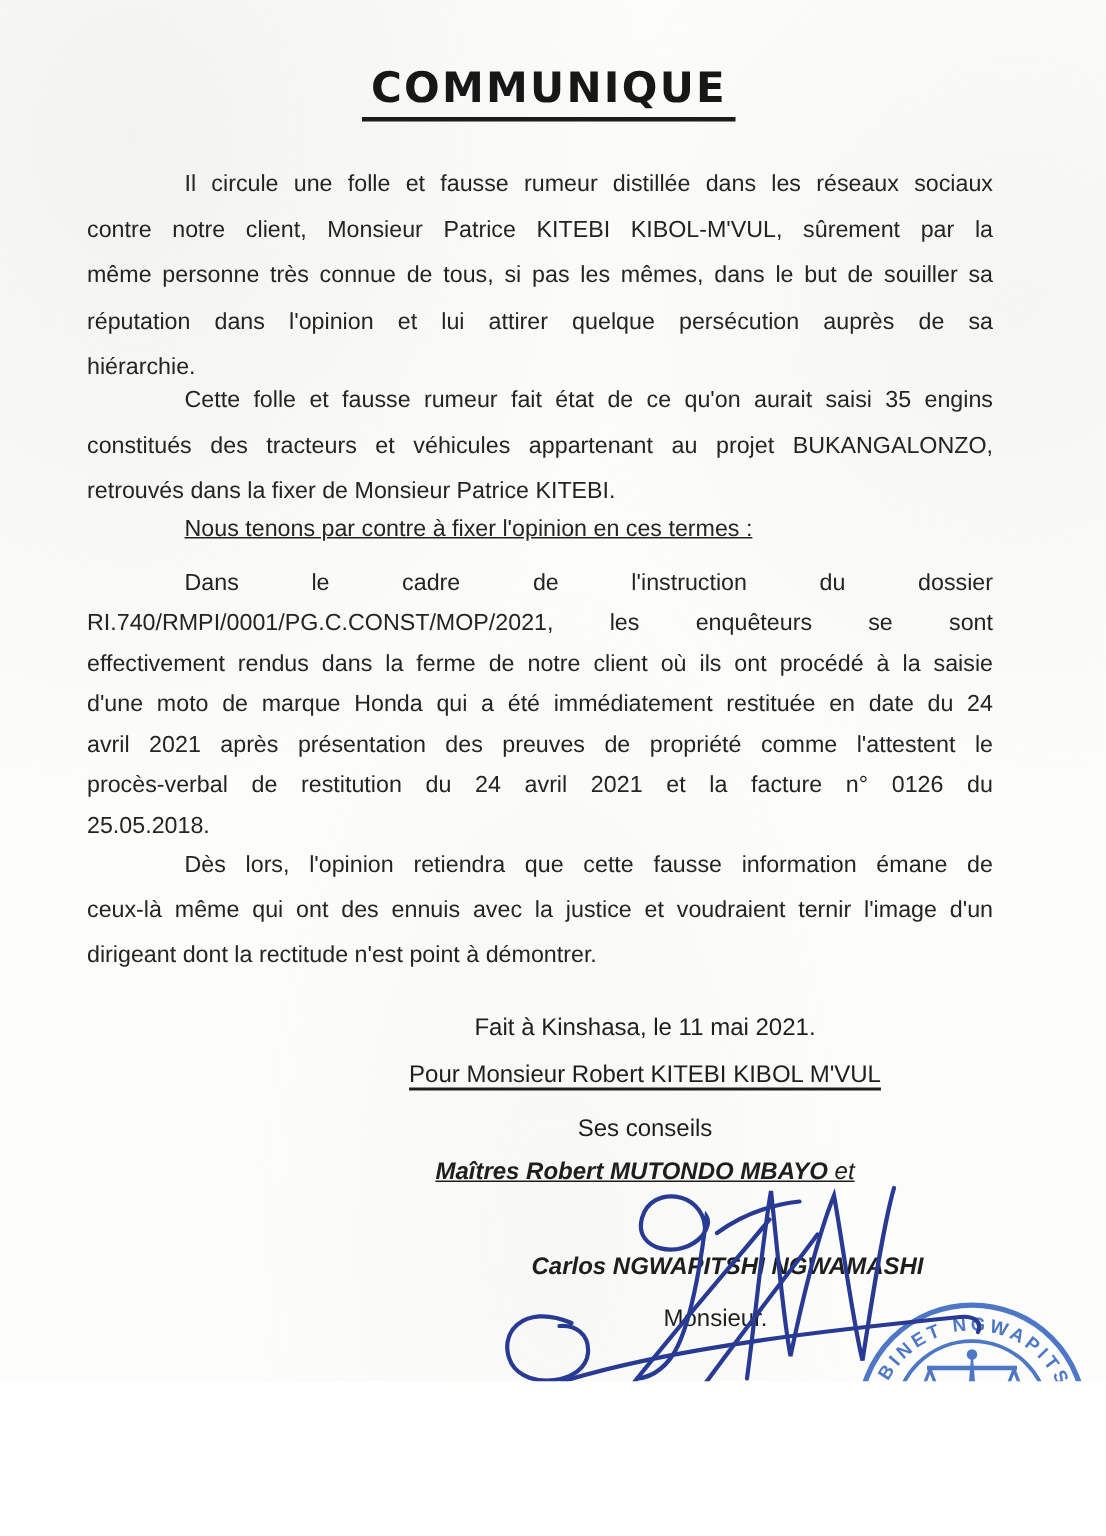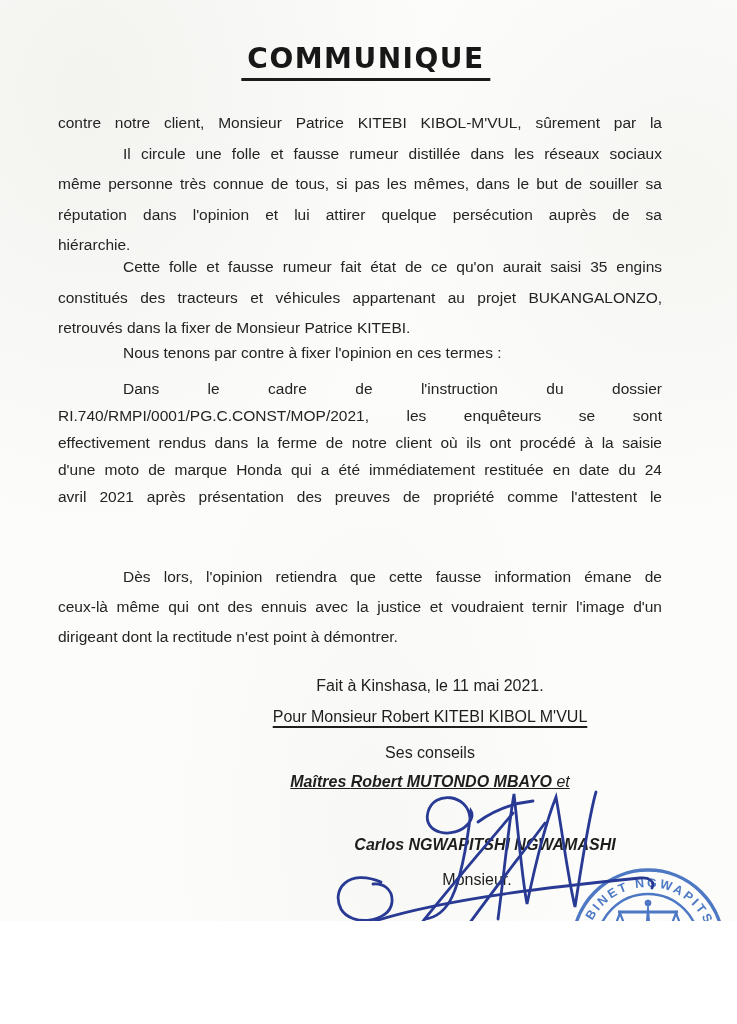--- a/index.html
+++ b/index.html
@@ -18,21 +18,21 @@
   .title{
     position:absolute; top:42px; left:366px; transform:translateX(-50%);
     font-family:"DejaVu Sans",sans-serif;
     font-size:28px; font-weight:bold; letter-spacing:1.5px;
     color:#171717; border-bottom:3px solid #1b1b1b;
     padding:0 6px 3px 6px; white-space:nowrap;
   }
   .para{position:absolute; left:58px; width:604px; font-size:15.5px; color:#242424;}
   .p1{top:108px; line-height:30.5px;}
   .p2{top:252px; line-height:30.5px;}
-  .p3{top:338px; line-height:30.5px;}
+  .p3{top:338px; line-height:30.5px;text-decoration:underline;}
   .p4{top:375px; line-height:27px;}
   .p5{top:562px; line-height:30px;}
   .ln{text-align:justify; text-align-last:justify;}
   .ln.last{text-align-last:left;}
   .ln.ind{text-indent:65px;}
   .cline{
     position:absolute; transform:translateX(-50%);
     font-size:16px; white-space:nowrap; color:#1e1e1e;
   }
   .c-fait{left:430px; top:677px;}
@@ -47,22 +47,22 @@
   .signature{position:absolute; left:318px; top:778px; width:345px; height:182px;}
 </style>
 </head>
 <body>
 
 <div class="page">
 
   <div class="title">COMMUNIQUE</div>
 
   <div class="para p1">
+    <div class="ln ind">Il circule une folle et fausse rumeur distillée dans les réseaux sociaux</div>
     <div class="ln">contre notre client, Monsieur Patrice KITEBI KIBOL-M'VUL, sûrement par la</div>
-    <div class="ln ind">Il circule une folle et fausse rumeur distillée dans les réseaux sociaux</div>
     <div class="ln">même personne très connue de tous, si pas les mêmes, dans le but de souiller sa</div>
     <div class="ln">réputation dans l'opinion et lui attirer quelque persécution auprès de sa</div>
     <div class="ln last">hiérarchie.</div>
   </div>
 
   <div class="para p2">
     <div class="ln ind">Cette folle et fausse rumeur fait état de ce qu'on aurait saisi 35 engins</div>
     <div class="ln">constitués des tracteurs et véhicules appartenant au projet BUKANGALONZO,</div>
     <div class="ln last">retrouvés dans la fixer de Monsieur Patrice KITEBI.</div>
   </div>
@@ -70,20 +70,22 @@
   <div class="para p3">
     <div class="ln ind last">Nous tenons par contre à fixer l'opinion en ces termes :</div>
   </div>
 
   <div class="para p4">
     <div class="ln ind">Dans le cadre de l'instruction du dossier</div>
     <div class="ln">RI.740/RMPI/0001/PG.C.CONST/MOP/2021, les enquêteurs se sont</div>
     <div class="ln">effectivement rendus dans la ferme de notre client où ils ont procédé à la saisie</div>
     <div class="ln">d'une moto de marque Honda qui a été immédiatement restituée en date du 24</div>
     <div class="ln">avril 2021 après présentation des preuves de propriété comme l'attestent le</div>
+    <div class="ln">procès-verbal de restitution du 24 avril 2021 et la facture n° 0126 du</div>
+    <div class="ln last">25.05.2018.</div>
   </div>
 
   <div class="para p5">
     <div class="ln ind">Dès lors, l'opinion retiendra que cette fausse information émane de</div>
     <div class="ln">ceux-là même qui ont des ennuis avec la justice et voudraient ternir l'image d'un</div>
     <div class="ln last">dirigeant dont la rectitude n'est point à démontrer.</div>
   </div>
 
   <div class="cline c-fait">Fait à Kinshasa, le 11 mai 2021.</div>
   <div class="cline c-pour">Pour Monsieur Robert KITEBI KIBOL M'VUL</div>

